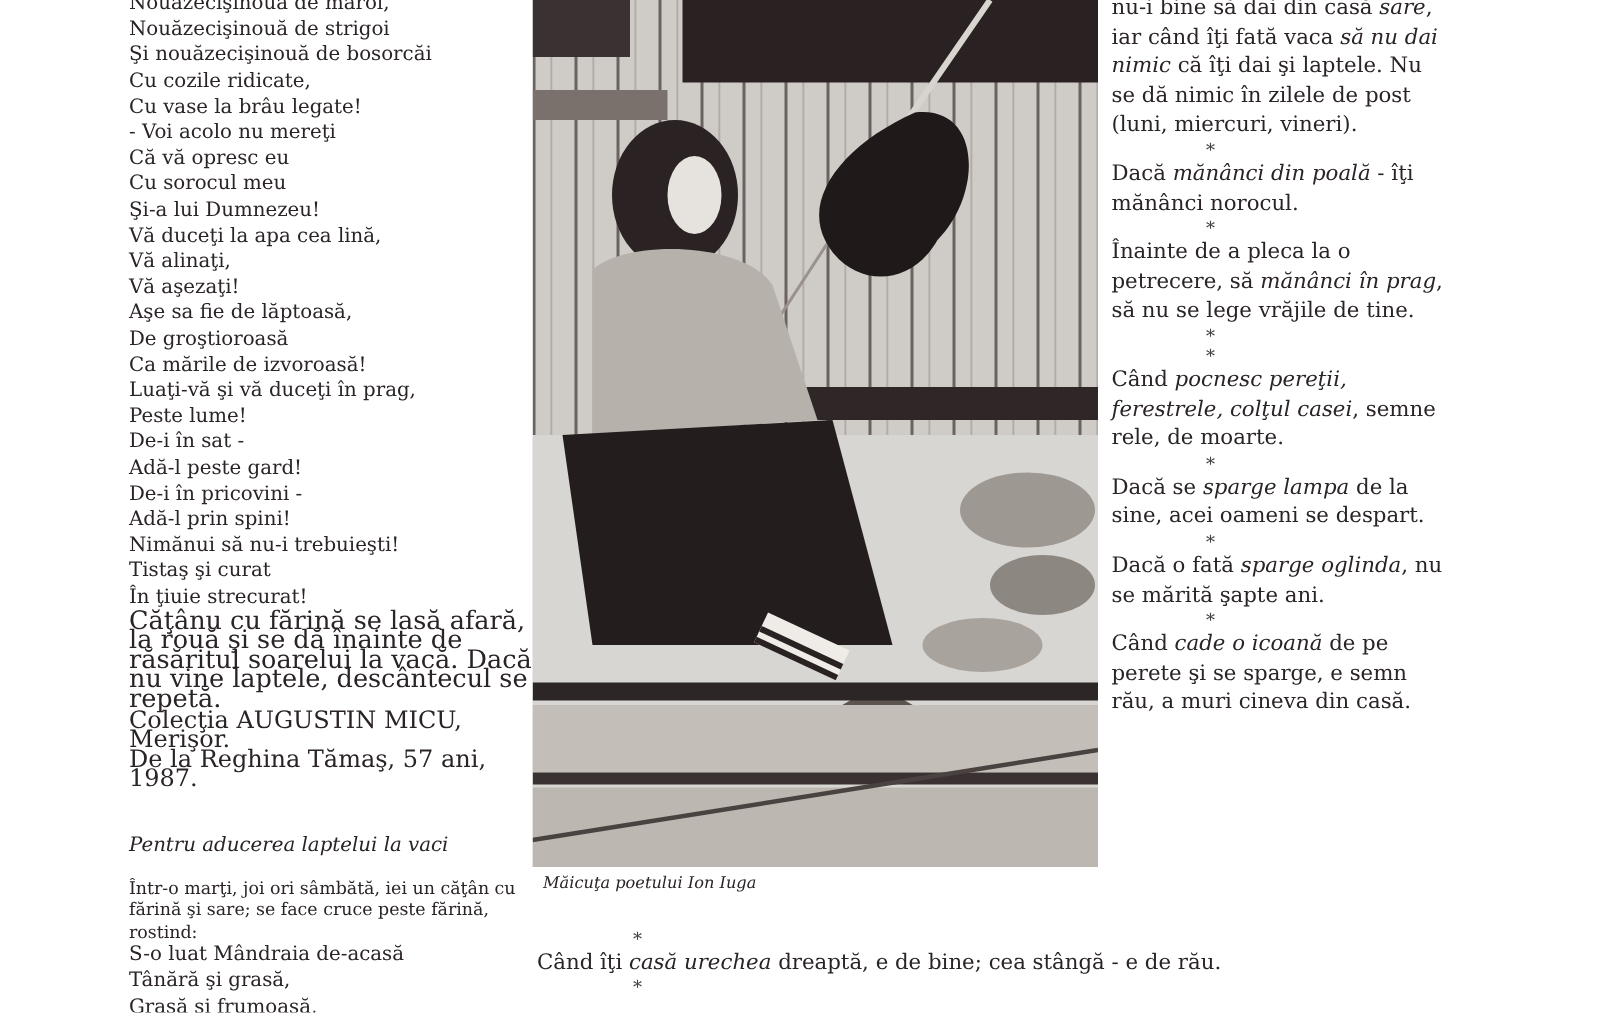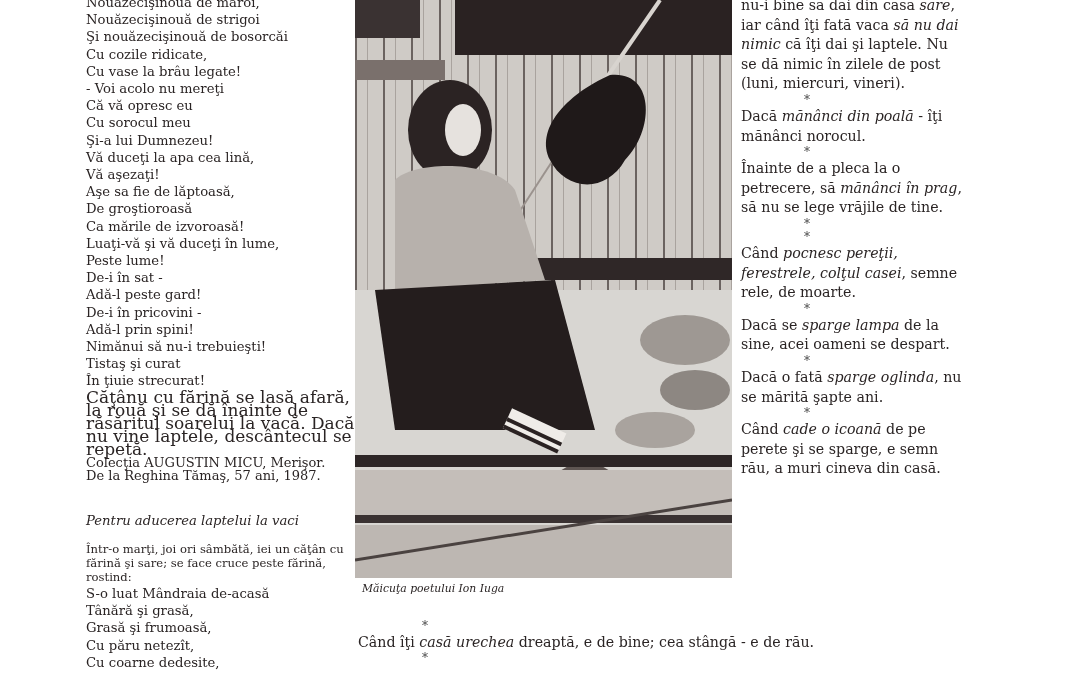--- a/index.html
+++ b/index.html
@@ -5,21 +5,21 @@
   html, body { margin: 0; padding: 0; }
   body {
     width: 1080px; height: 675px; overflow: hidden; position: relative;
     background: #ffffff; color: #2a2424;
     font-family: "DejaVu Serif", "Liberation Serif", serif;
   }
   .col { position: absolute; }
   .left { left: 86px; top: -6px; width: 270px; }
   .poem-line { font-size: 13.2px; line-height: 17.2px; white-space: nowrap; }
   .note { font-size: 17px; line-height: 13px; margin-top: 1px; }
-  .small { font-size: 13px; line-height: 13px; }
+  .small { font-size: 16px; line-height: 13px; }
   .section-title { font-style: italic; font-size: 13.2px; margin-top: 31px; margin-bottom: 14px; }
   .intro { font-size: 11.6px; line-height: 14.4px; }
 
   .photo {
     position: absolute; left: 355px; top: 0; width: 377px; height: 578px;
     background: #d8d6d2; overflow: hidden;
   }
   .caption {
     position: absolute; left: 362px; top: 582px;
     font-style: italic; font-size: 10.8px; color: #2a2424; text-align: right;
@@ -42,25 +42,26 @@
       <div class="poem-line">Nouăzecişinouă de mâroi,</div>
       <div class="poem-line">Nouăzecişinouă de strigoi</div>
       <div class="poem-line">Şi nouăzecişinouă de bosorcăi</div>
       <div class="poem-line">Cu cozile ridicate,</div>
       <div class="poem-line">Cu vase la brâu legate!</div>
       <div class="poem-line">- Voi acolo nu mereţi</div>
       <div class="poem-line">Că vă opresc eu</div>
       <div class="poem-line">Cu sorocul meu</div>
       <div class="poem-line">Şi-a lui Dumnezeu!</div>
       <div class="poem-line">Vă duceţi la apa cea lină,</div>
+      <div class="poem-line">Vă alinaţi,</div>
       <div class="poem-line">Vă aşezaţi!</div>
       <div class="poem-line">Aşe sa fie de lăptoasă,</div>
       <div class="poem-line">De groştioroasă</div>
       <div class="poem-line">Ca mările de izvoroasă!</div>
-      <div class="poem-line">Luaţi-vă şi vă duceţi în lume,</div>
+      <div class="poem-line">Luaţi-vă şi vă duceţi în prag,</div>
       <div class="poem-line">Peste lume!</div>
       <div class="poem-line">De-i în sat -</div>
       <div class="poem-line">Adă-l peste gard!</div>
       <div class="poem-line">De-i în pricovini -</div>
       <div class="poem-line">Adă-l prin spini!</div>
       <div class="poem-line">Nimănui să nu-i trebuieşti!</div>
       <div class="poem-line">Tistaş şi curat</div>
       <div class="poem-line">În ţiuie strecurat!</div>
     </div>
   <div class="note">Căţânu cu fărină se lasă afară, la rouă şi se dă înainte de răsăritul soarelui la vacă. Dacă nu vine laptele, descântecul se repetă.</div>

